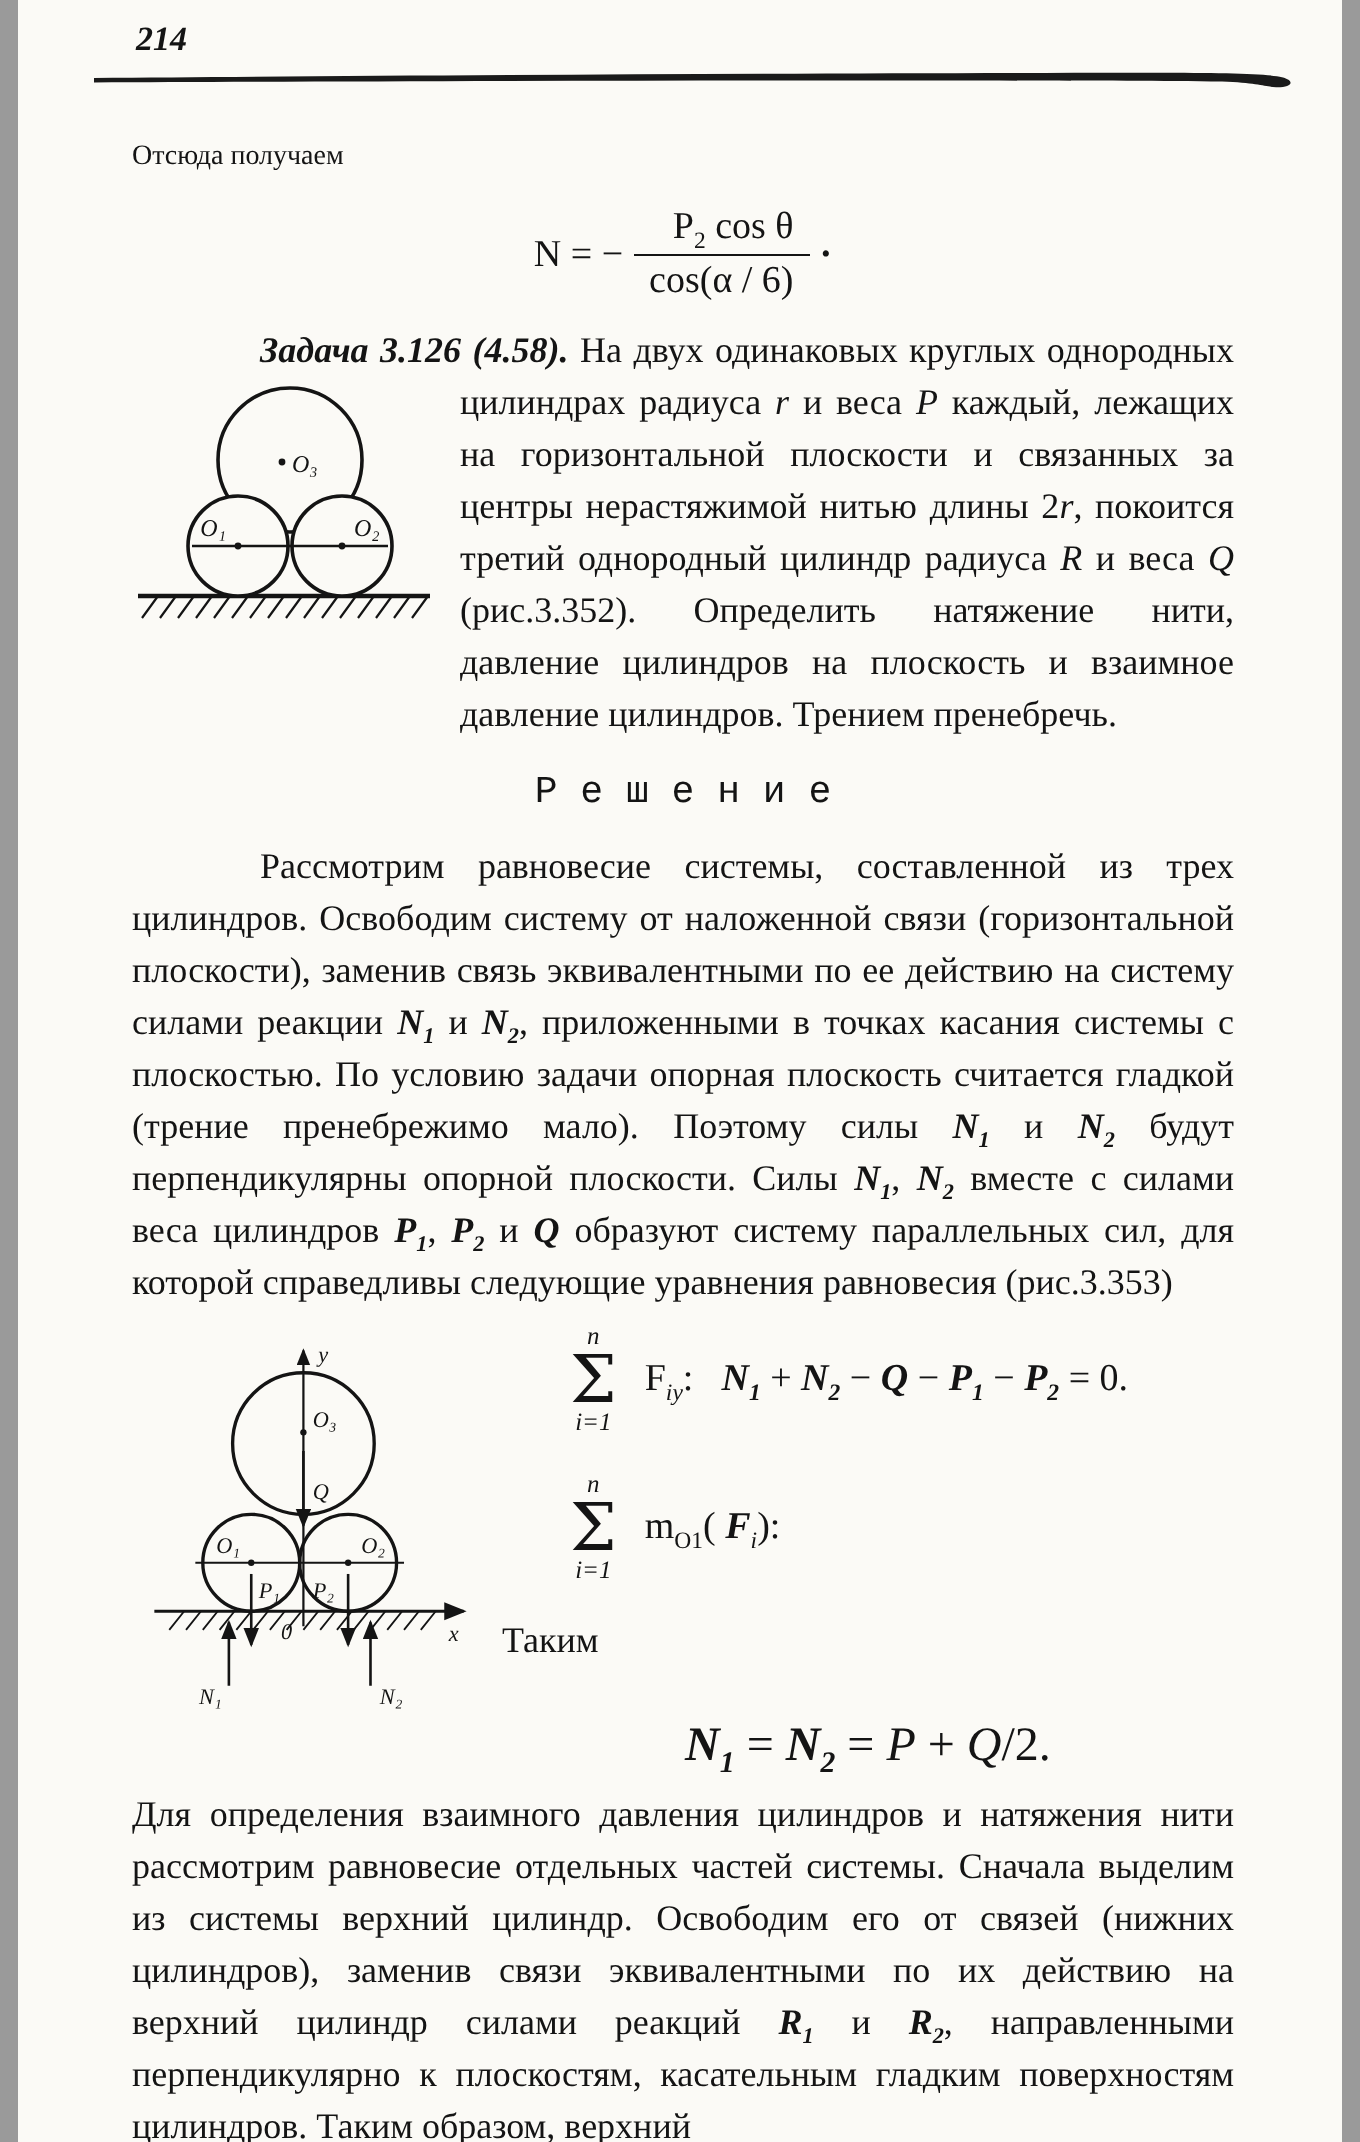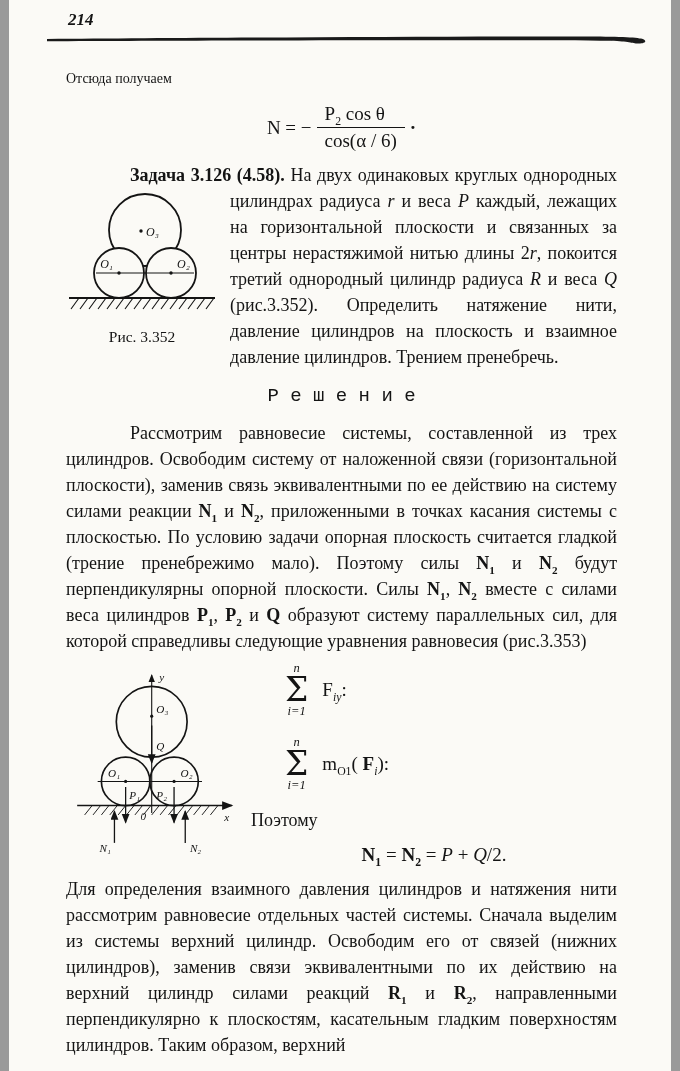--- a/index.html
+++ b/index.html
@@ -6,43 +6,43 @@
   .page{
     width:662px;height:1071px;margin:0 auto;background:#fbfaf6;color:#141414;
     font-family:"Liberation Serif","DejaVu Serif",serif;
     position:relative;overflow:hidden;box-sizing:border-box;
   }
   .content{padding:10px 54px 0 57px;}
   .pagenum{font-style:italic;font-weight:bold;font-size:17px;line-height:20px;padding-left:2px;}
   .rule{display:block;margin-left:-21px;margin-top:1px;}
   .lead{margin:20px 0 0 0;font-size:14px;line-height:24px;}
   .formula-row{display:flex;justify-content:center;align-items:center;gap:5px;margin:12px 0 6px 0;font-size:19px;}
-  .frac{display:inline-block;text-align:left;}
+  .frac{display:inline-block;text-align:right;}
   .frac .num{display:block;padding:0 8px 2px 8px;line-height:22px;}
   .frac .den{display:block;border-top:1.6px solid #141414;padding:2px 8px 0 8px;line-height:22px;}
   .dot{font-weight:bold;}
   .para{margin:10px 0 0 0;font-size:18px;line-height:26px;text-align:justify;}
   .para.indent{text-indent:64px;}
   .problem{text-indent:64px;}
   .linehold{float:left;width:0;height:26px;}
   .figfloat1{float:left;clear:left;width:152px;margin:0 12px 26px 0;text-indent:0;text-align:center;}
   .figfloat2{float:left;width:177px;margin:2px 8px 6px 0;text-align:center;}
   .caption{display:block;font-size:15.5px;margin-top:5px;text-align:center;}
   .heading{clear:both;text-align:center;font-size:19px;font-weight:normal;margin:14px 0 12px 0;line-height:24px;font-family:Liberation Mono, monospace;}
   .eqsection{margin-top:8px;}
   .eq{display:flex;align-items:center;gap:14px;font-size:19px;padding-left:34px;}
   .eq1{margin-top:4px;}
   .eq2{margin-top:18px;}
   .sum{display:inline-flex;flex-direction:column;align-items:center;line-height:1;}
   .sum .lim{font-style:italic;font-size:12.5px;line-height:13px;}
   .sum .sig{font-size:33px;line-height:30px;font-family:"DejaVu Serif","Liberation Serif",serif;}
   .otsuda{margin-top:16px;font-size:18px;line-height:24px;}
-  .result{margin-top:10px;margin-bottom:6px;font-size:19px;line-height:26px;text-align:center;}
+  .result{margin-top:28px;margin-bottom:6px;font-size:24px;line-height:26px;text-align:center;}
   .final{margin-top:8px;text-indent:0;}
-  .b{font-weight:bold;}
+  .b{font-weight:bold;font-style:italic;}
   .i{font-style:italic;text-align:right;}
   sub{font-size:0.62em;line-height:0;}
   svg text{font-family:"Liberation Serif","DejaVu Sans",serif;font-style:italic;fill:#141414;}
 </style>
 </head>
 <body>
 
 <div class="page">
   <div class="content">
 
@@ -72,21 +72,20 @@
           <circle cx="52" cy="85" r="25" fill="#fbfaf6" stroke="#141414" stroke-width="1.8"></circle>
           <circle cx="104" cy="85" r="25" fill="#fbfaf6" stroke="#141414" stroke-width="1.8"></circle>
           <line x1="29" y1="85" x2="127" y2="85" stroke="#141414" stroke-width="1.2"></line>
           <circle cx="74" cy="43" r="1.7" fill="#141414"></circle>
           <circle cx="52" cy="85" r="1.7" fill="#141414"></circle>
           <circle cx="104" cy="85" r="1.7" fill="#141414"></circle>
           <text x="79" y="48" font-size="12">O₃</text>
           <text x="46" y="80" text-anchor="end" font-size="12">O₁</text>
           <text x="110" y="80" font-size="12">O₂</text>
         </svg>
-        <span class="caption">Рис. 3.352</span>
       </span>
       <span><span class="b">Задача 3.126 (4.58).</span><span> На двух одинаковых круглых однородных цилиндрах радиуса </span><span class="i">r</span><span> и веса </span><span class="i">Р</span><span> каждый, лежащих на горизонтальной плоскости и связанных за центры нерастяжимой нитью длины 2</span><span class="i">r</span><span>, покоится третий однородный цилиндр радиуса </span><span class="i">R</span><span> и веса </span><span class="i">Q</span><span> (рис.3.352). Определить натяжение нити, давление цилиндров на плоскость и взаимное давление цилиндров. Трением пренебречь.</span></span>
     </p>
 
     <h3 class="heading">Р е ш е н и е</h3>
 
     <p class="para indent"><span>Рассмотрим равновесие системы, составленной из трех цилиндров. Освободим систему от наложенной связи (горизонтальной плоскости), заменив связь эквивалентными по ее действию на систему силами реакции </span><span class="b">N</span><sub class="b">1</sub><span> и </span><span class="b">N</span><sub class="b">2</sub><span>, приложенными в точках касания системы с плоскостью. По условию задачи опорная плоскость считается гладкой (трение пренебрежимо мало). Поэтому силы </span><span class="b">N</span><sub class="b">1</sub><span> и </span><span class="b">N</span><sub class="b">2</sub><span> будут перпендикулярны опорной плоскости. Силы </span><span class="b">N</span><sub class="b">1</sub><span>, </span><span class="b">N</span><sub class="b">2</sub><span> вместе с силами веса цилиндров </span><span class="b">P</span><sub class="b">1</sub><span>, </span><span class="b">P</span><sub class="b">2</sub><span> и </span><span class="b">Q</span><span> образуют систему параллельных сил, для которой справедливы следующие уравнения равновесия (рис.3.353)</span></p>
 
     <div class="eqsection">
       <span class="figfloat2">
@@ -125,31 +124,32 @@
         </svg>
       </span>
 
       <div class="eq eq1">
         <span class="sum">
           <span class="lim">n</span>
           <span class="sig">Σ</span>
           <span class="lim">i=1</span>
         </span>
         <span><span>F</span><sub class="i">iy</sub><span>:</span></span>
+        <span><span class="b">N</span><sub class="b">1</sub><span> + </span><span class="b">N</span><sub class="b">2</sub><span> − </span><span class="b">Q</span><span> − </span><span class="b">P</span><sub class="b">1</sub><span> − </span><span class="b">P</span><sub class="b">2</sub><span> = 0.</span></span>
       </div>
 
       <div class="eq eq2">
         <span class="sum">
           <span class="lim">n</span>
           <span class="sig">Σ</span>
           <span class="lim">i=1</span>
         </span>
         <span><span>m</span><sub>O1</sub><span>( </span><span class="b">F</span><sub class="i">i</sub><span>):</span></span>
       </div>
 
-      <div class="otsuda">Поэтому</div>
+      <div class="otsuda">Таким</div>
       <div class="result"><span class="b">N</span><sub class="b">1</sub><span> = </span><span class="b">N</span><sub class="b">2</sub><span> = </span><span class="i">P</span><span> + </span><span class="i">Q</span><span>/2.</span></div>
     </div>
 
     <p class="para final"><span>Для определения взаимного давления цилиндров и натяжения нити рассмотрим равновесие отдельных частей системы. Сначала выделим из системы верхний цилиндр. Освободим его от связей (нижних цилиндров), заменив связи эквивалентными по их действию на верхний цилиндр силами реакций </span><span class="b">R</span><sub class="b">1</sub><span> и </span><span class="b">R</span><sub class="b">2</sub><span>, направленными перпендикулярно к плоскостям, касательным гладким поверхностям цилиндров. Таким образом, верхний</span></p>
 
   </div>
 </div>
 
 </body></html>

